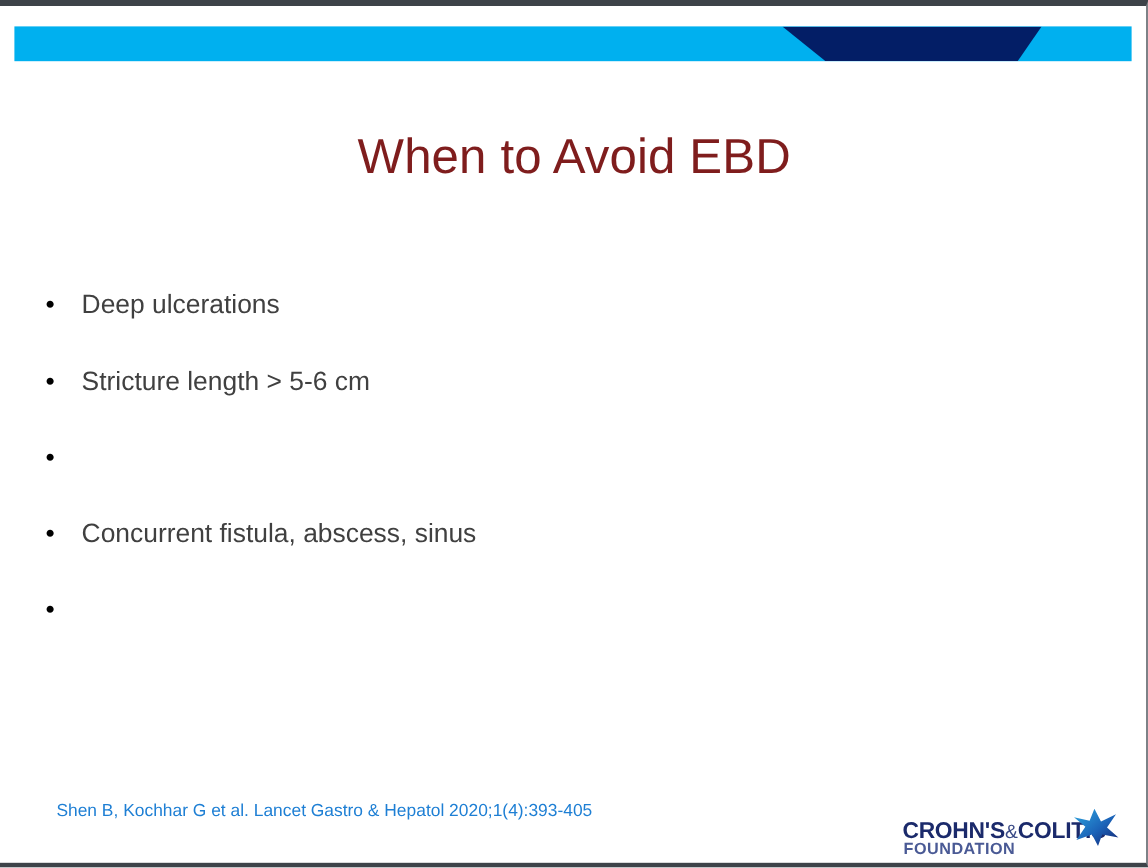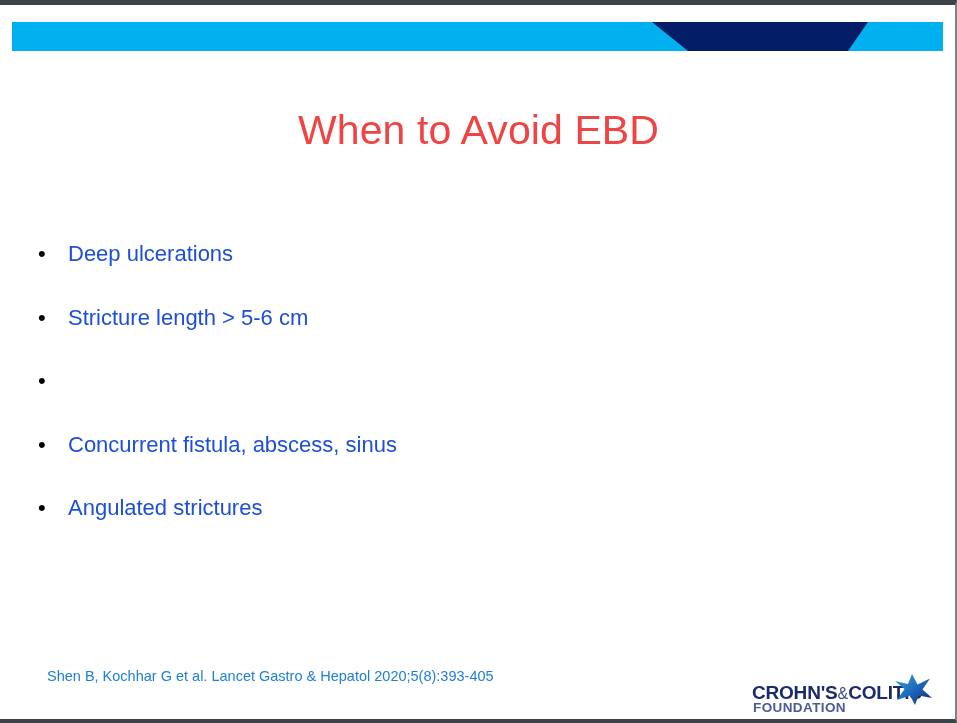--- a/index.html
+++ b/index.html
@@ -50,21 +50,21 @@
   
   .title {
     position: absolute;
     left: 0;
     top: 101px;
     width: 957px;
     text-align: center;
     font-size: 41px;
     line-height: 48px;
     font-weight: 400;
-    color: #ef4444;
+    color: #7f1d1d;
     letter-spacing: 0.1px;
     white-space: nowrap;
   }
 
   
   .bullets {
     position: absolute;
     left: 34px;
     top: 234px;
     width: 700px;
@@ -79,21 +79,21 @@
     width: 34px;
     flex: 0 0 34px;
     color: #000000;
     font-size: 22px;
     line-height: 30px;
     text-align: left;
     padding-left: 4px;
     box-sizing: border-box;
   }
   .bullet-text {
-    color: #1d4ed8;
+    color: #404040;
     font-size: 22px;
     line-height: 30px;
     white-space: nowrap;
   }
 
   
   .citation {
     position: absolute;
     left: 47px;
     top: 662px;
@@ -181,26 +181,25 @@
       <span class="bullet-marker">•</span>
     </div>
 
     <div class="bullet-row">
       <span class="bullet-marker">•</span>
       <span class="bullet-text">Concurrent fistula, abscess, sinus</span>
     </div>
 
     <div class="bullet-row">
       <span class="bullet-marker">•</span>
-      <span class="bullet-text">Angulated strictures</span>
     </div>
 
   </div>
 
-  <div class="citation"><span>Shen B, Kochhar G et al. </span><span class="journal">Lancet Gastro &amp; Hepatol</span><span> 2020;5(8):393-405</span></div>
+  <div class="citation"><span>Shen B, Kochhar G et al. </span><span class="journal">Lancet Gastro &amp; Hepatol</span><span> 2020;1(4):393-405</span></div>
 
   <div class="logo">
     <div class="logo-wordmark"><span>CROHN'S</span><span class="logo-amp">&amp;</span><span>COLITIS</span></div>
     <div class="logo-sub">FOUNDATION</div>
     <div class="logo-star">
       <svg width="42" height="34" viewBox="0 0 42 34" xmlns="http://www.w3.org/2000/svg">
         <defs>
           <linearGradient id="starGrad" x1="0" y1="0" x2="1" y2="1">
             <stop offset="0%" stop-color="#2FA8E0"></stop>
             <stop offset="55%" stop-color="#1B63B8"></stop>

